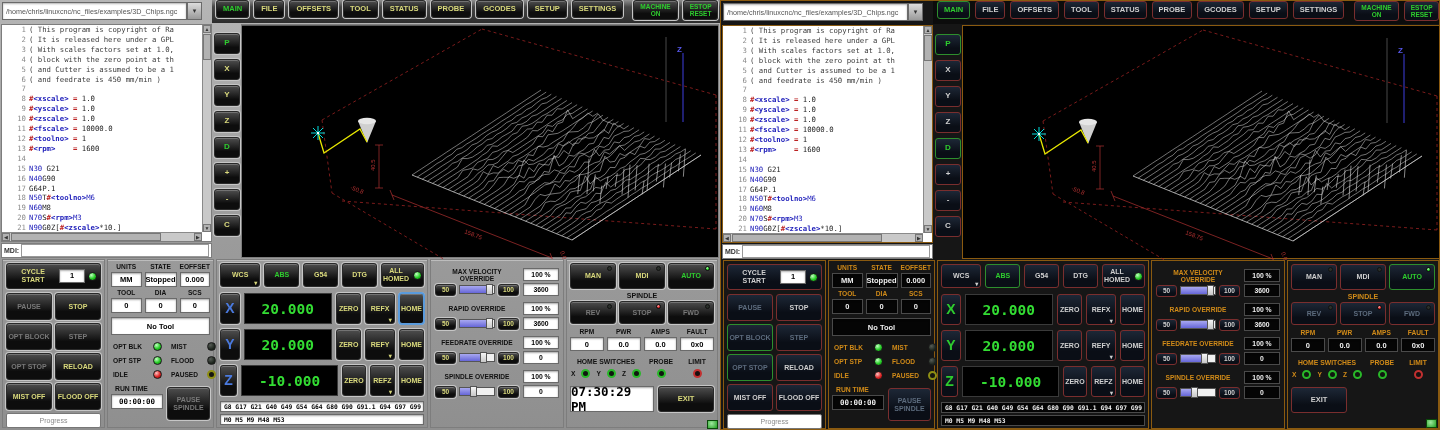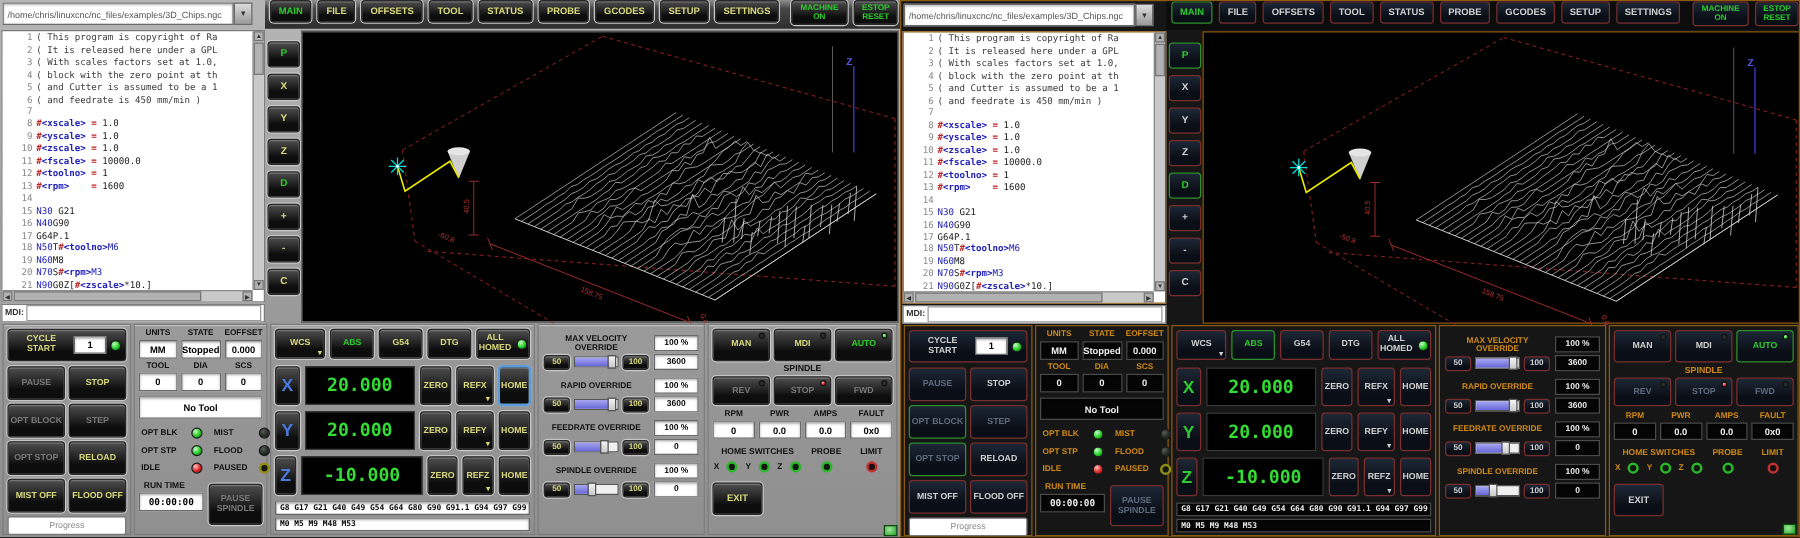--- a/index.html
+++ b/index.html
@@ -128,21 +128,21 @@
   .srow .bt{width:47px;height:23px;}
   .e4{display:grid;grid-template-columns:1fr 1fr 1fr 1fr;gap:2px 3px;text-align:center;align-items:center;}
   .e4 .lb{font-size:6.6px;}
   .e4 .fld{height:14px;}
   .hsw{display:grid;grid-template-columns:72px 38px 34px;margin-top:7px;text-align:center;align-items:center;row-gap:4px;}
   .hsw .xyz{display:flex;gap:6px;align-items:center;justify-content:center;}
   .hsw .xyz .lb{font-size:6.6px;}
   .hsw .cc{display:flex;justify-content:center;}
   .clockrow{display:flex;gap:4px;margin-top:8px;}
   .clock{flex:1;height:26px;font-family:"DejaVu Sans Mono",monospace;font-size:12.5px;}
-  .exit{width:40px;height:26px;font-size:7.5px;}
+  .exit{width:56px;height:26px;font-size:7.5px;}
   .tray{position:absolute;right:2px;bottom:1px;width:11px;height:9px;background:radial-gradient(circle at 40% 35%,#9fe89f,#1f9f1f);border:1px solid #0a4a0a;box-sizing:border-box;}
 </style>
 </head>
 <body>
 
 <div id="app">
     <div class="panel light">
 
   <div class="filecombo">
     <div class="wfld">/home/chris/linuxcnc/nc_files/examples/3D_Chips.ngc</div>
@@ -526,20 +526,21 @@
             <span class="led ring-g"></span>
       </span>
       <span class="cc">
             <span class="led ring-g"></span>
           </span>
       <span class="cc">
             <span class="led ring-r"></span>
           </span>
     </div>
     <div class="clockrow">
+      <div class="fld clock">07:30:29 PM</div>
       <div class="bt exit">EXIT</div>
     </div>
   </div>
 
   <div class="tray"></div>
 </div>
     <div class="panel dark">
 
   <div class="filecombo">
     <div class="wfld">/home/chris/linuxcnc/nc_files/examples/3D_Chips.ngc</div>

